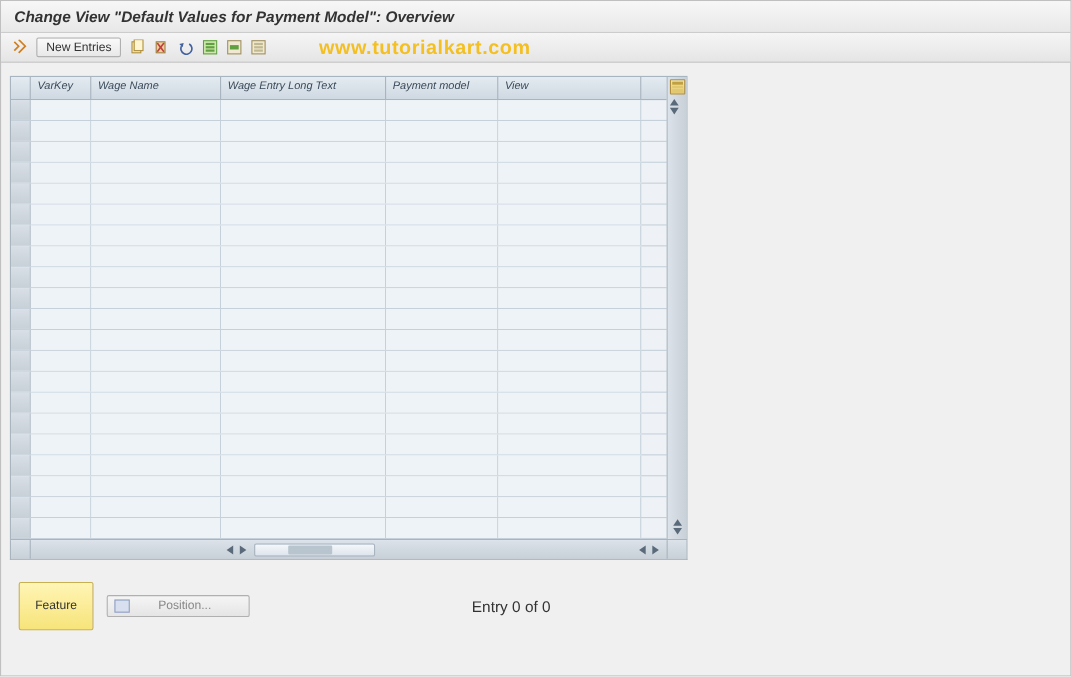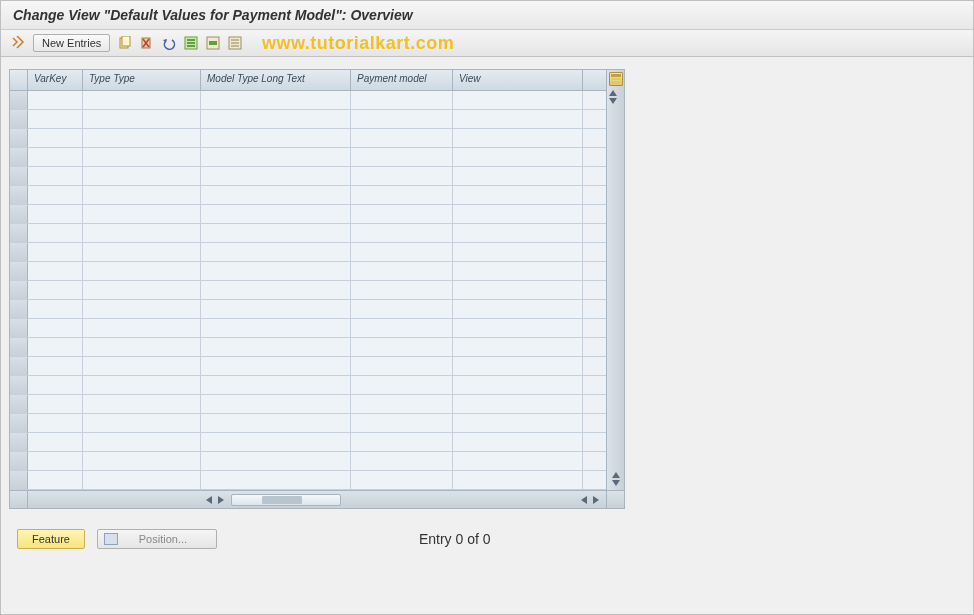--- a/index.html
+++ b/index.html
@@ -47,21 +47,21 @@
       background: linear-gradient(to bottom, #fafafa, #e8e8e8);
       border: 1px solid #b0b0b0;
       border-radius: 2px;
       cursor: pointer;
       font-size: 11px;
       color: #333;
       margin: 0 2px;
     }
     .watermark {
       position: absolute;
-      left: 261px;
+      left: 289px;
       top: 3px;
       font-size: 18px;
       font-weight: bold;
       color: #f5b800;
       opacity: 0.85;
       z-index: 10;
       letter-spacing: 0.5px;
     }
     .content {
       padding: 12px 8px 8px 8px;
@@ -197,40 +197,40 @@
       align-items: center;
       padding: 0 4px;
     }
     .bottom-buttons {
       display: flex;
       align-items: center;
       padding: 20px 8px 8px 8px;
       gap: 12px;
     }
     .btn {
-      padding: 3px 14px;
+      padding: 15px 14px;
       border: 1px solid #b0b0b0;
       border-radius: 2px;
       cursor: pointer;
       font-size: 11px;
       display: inline-flex;
       align-items: center;
       gap: 6px;
     }
     .btn-feature {
       background: linear-gradient(to bottom, #fff5b5, #f7e47a);
       border-color: #c8b050;
       color: #333;
     }
     .btn-position {
       background: linear-gradient(to bottom, #f5f5f5, #e5e5e5);
       border-color: #b0b0b0;
       color: #888;
       padding: 3px 14px 3px 6px;
-      width: 120px;
+      width: 130px;
       justify-content: center;
     }
     .btn-position .pos-icon {
       width: 14px; height: 12px;
       background: #d8e0f0;
       border: 1px solid #90a0c0;
       position: relative;
     }
     .entry-text {
       color: #333;
@@ -301,22 +301,22 @@
     </span>
     <span class="watermark">www.tutorialkart.com</span>
   </div>
 
   <div class="content">
     <div class="grid-wrapper">
       <div class="grid-main">
         <div class="grid-header">
           <div class="sel-col"></div>
           <div class="col col-varkey">VarKey</div>
-          <div class="col col-wagetype">Type Type</div>
-          <div class="col col-wagelong">Model Type Long Text</div>
+          <div class="col col-wagetype">Wage Name</div>
+          <div class="col col-wagelong">Wage Entry Long Text</div>
           <div class="col col-paymodel">Payment model</div>
           <div class="col col-name">View</div>
         </div>
         <div class="grid-body" id="grid-body">
             <div class="grid-row">
               <div class="sel-cell"></div>
               <div class="cell col-varkey"></div>
               <div class="cell col-wagetype"></div>
               <div class="cell col-wagelong"></div>
               <div class="cell col-paymodel"></div>

